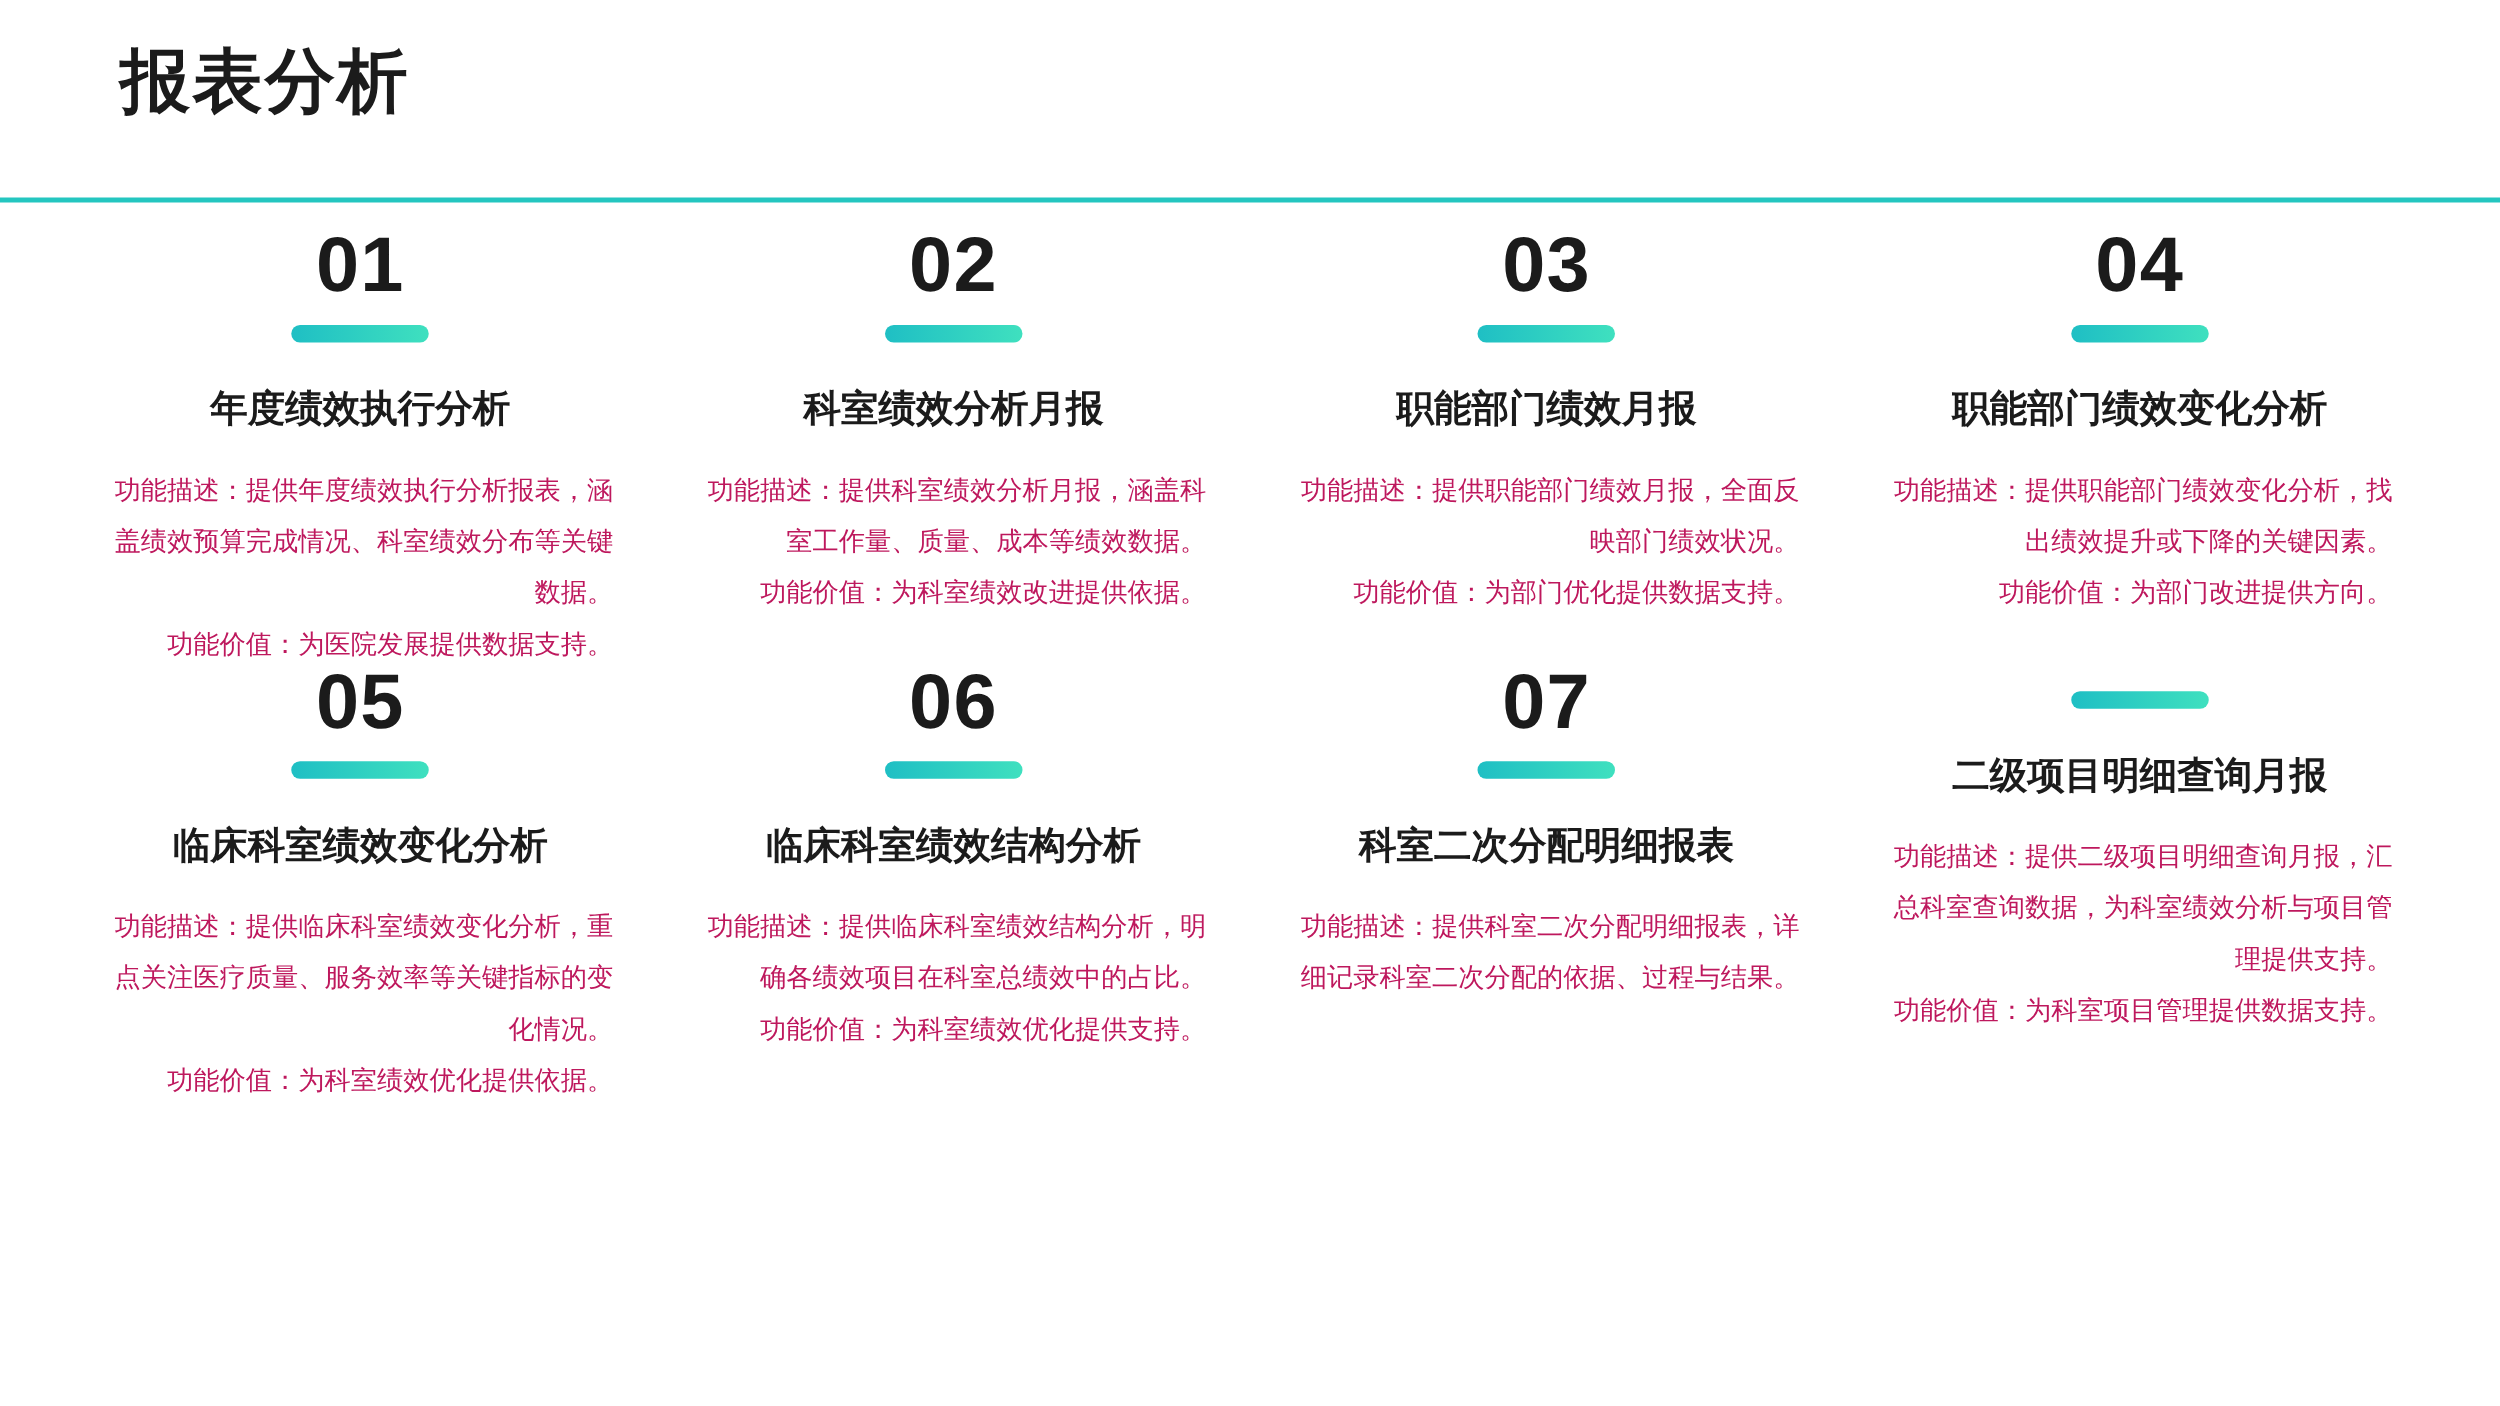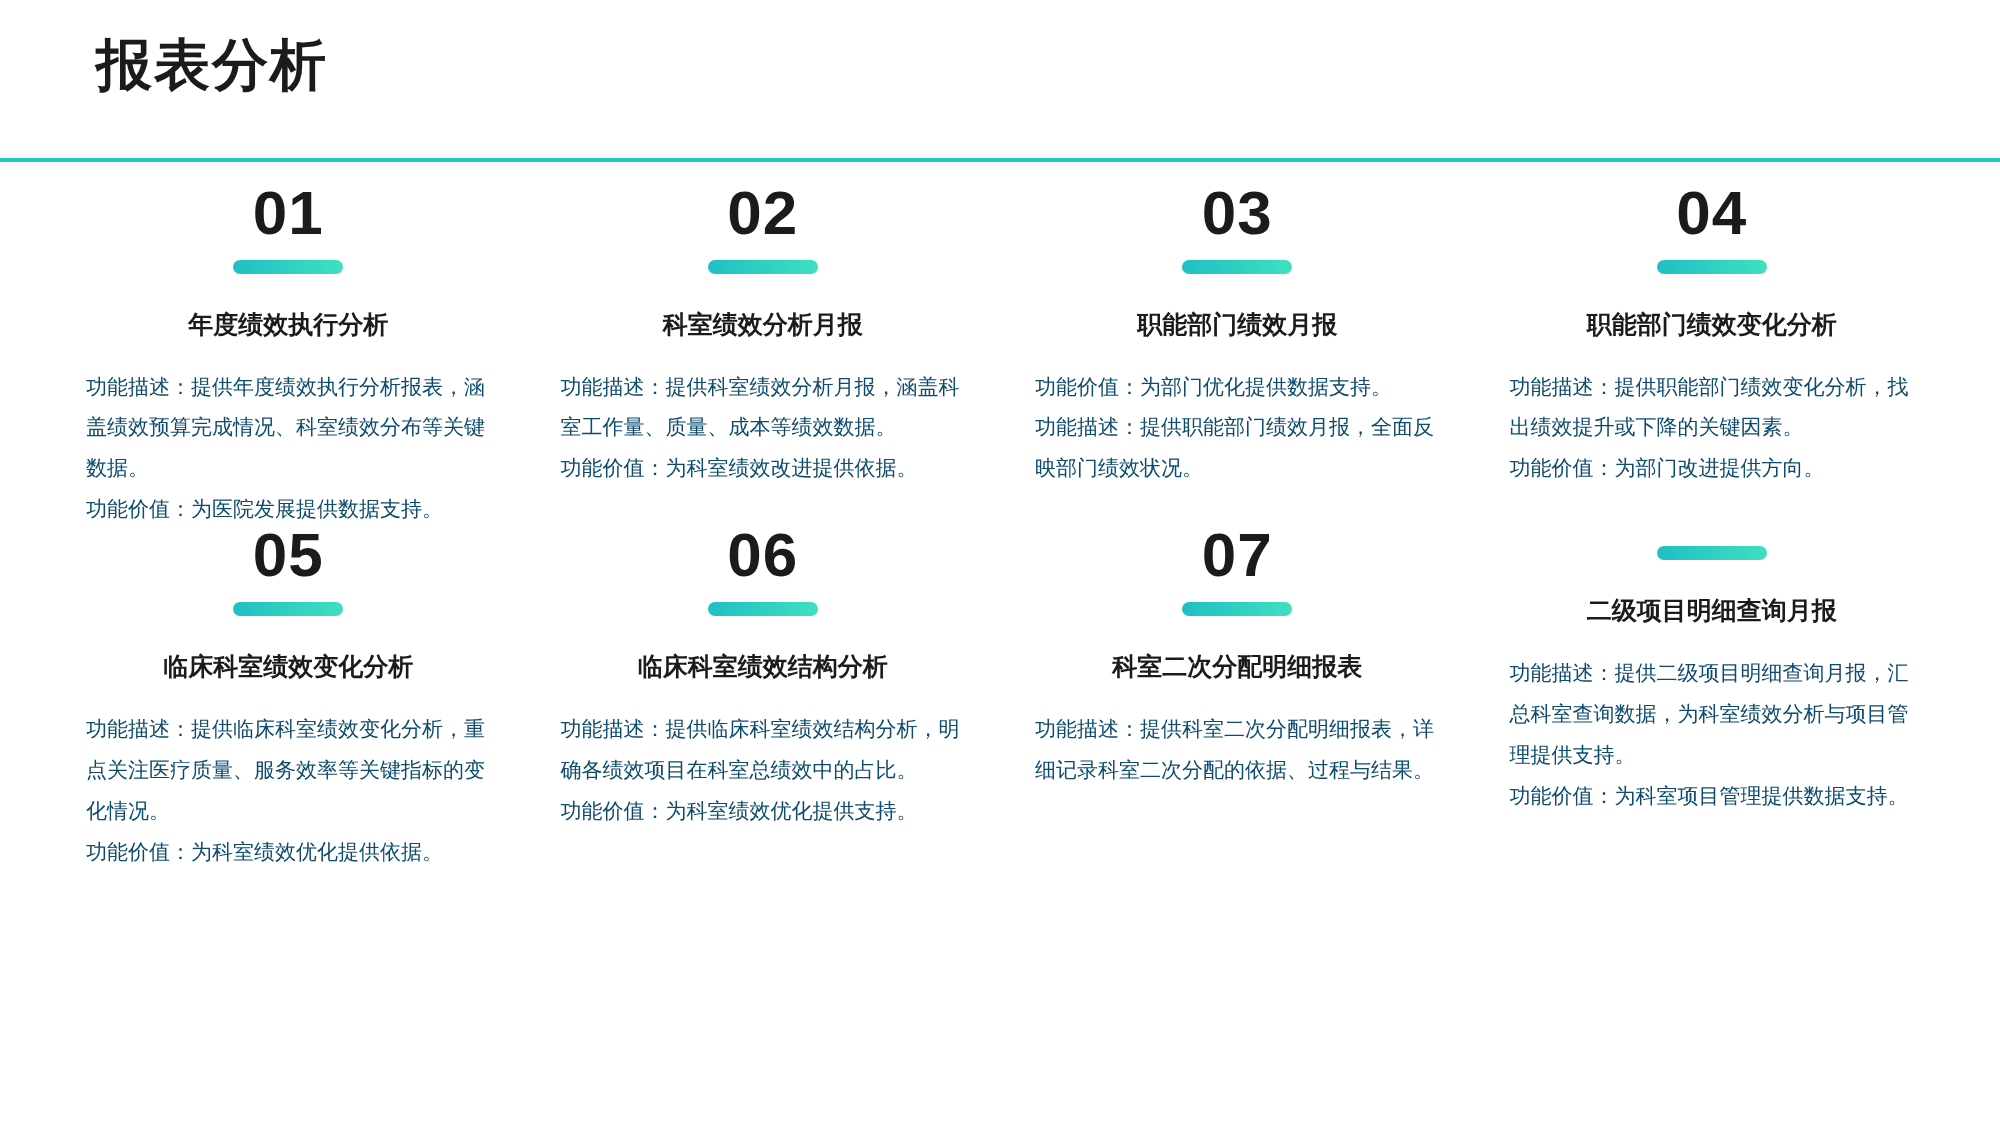--- a/index.html
+++ b/index.html
@@ -78,34 +78,34 @@
 
   .bar {
     width: 110px;
     height: 14px;
     border-radius: 8px;
     margin: 16px auto 0 auto;
     background: linear-gradient(90deg, #1fbfc4 0%, #3fe0bf 100%);
   }
 
   .cell-title {
-    font-size: 25px;
+    font-size: 30px;
     font-weight: bold;
     color: #1b1b1b;
     margin-top: 34px;
     line-height: 1.3;
     white-space: nowrap;
   }
 
   .desc {
     font-size: 21px;
     line-height: 1.95;
-    color: #0c4a6e;
+    color: #be185d;
     margin-top: 26px;
-    text-align: left;
+    text-align: right;
   }
   .desc p {
     margin: 0;
   }
 
   
   .row2 .num {
     margin-top: -6px;
   }
 </style>
@@ -140,22 +140,22 @@
         <p>功能描述：提供科室绩效分析月报，涵盖科室工作量、质量、成本等绩效数据。</p>
         <p>功能价值：为科室绩效改进提供依据。</p>
       </div>
     </div>
 
     <div class="cell">
       <div class="num">03</div>
       <div class="bar"></div>
       <div class="cell-title">职能部门绩效月报</div>
       <div class="desc">
+        <p>功能描述：提供职能部门绩效月报，全面反映部门绩效状况。</p>
         <p>功能价值：为部门优化提供数据支持。</p>
-        <p>功能描述：提供职能部门绩效月报，全面反映部门绩效状况。</p>
       </div>
     </div>
 
     <div class="cell">
       <div class="num">04</div>
       <div class="bar"></div>
       <div class="cell-title">职能部门绩效变化分析</div>
       <div class="desc">
         <p>功能描述：提供职能部门绩效变化分析，找出绩效提升或下降的关键因素。</p>
         <p>功能价值：为部门改进提供方向。</p>

